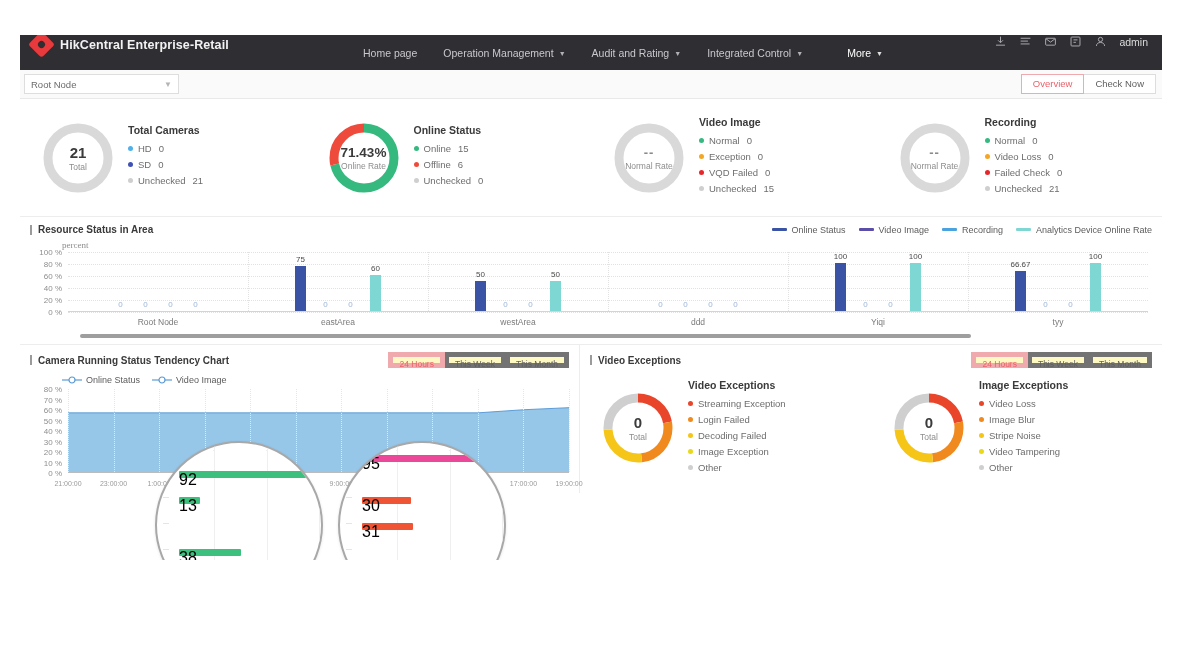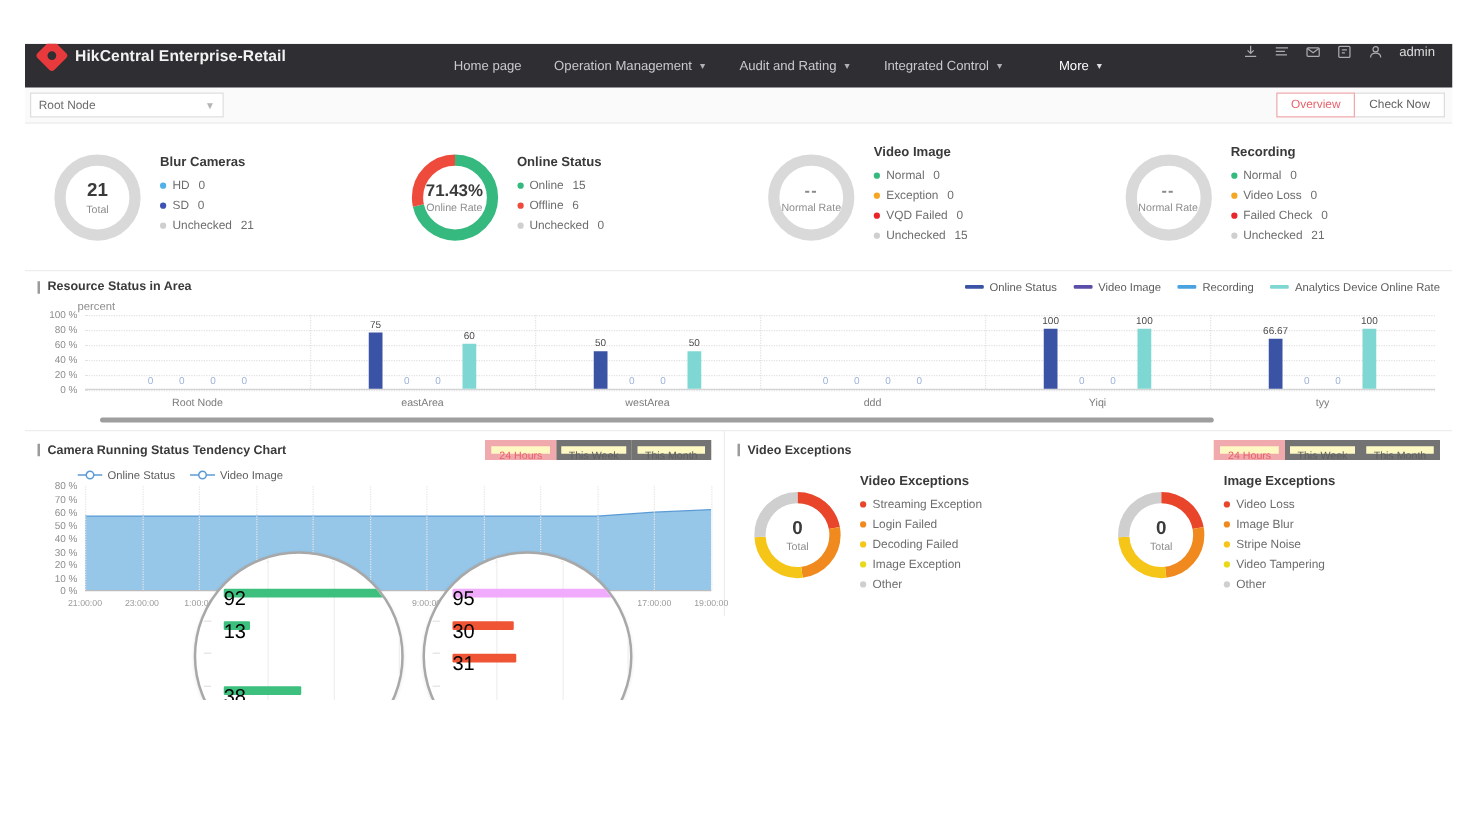--- a/index.html
+++ b/index.html
@@ -98,21 +98,21 @@
   .sect-title { display: flex; align-items: center; font-size: 10px; font-weight: bold; color: #3a3a3a; }
   .sect-title::before {
     content: ""; width: 2px; height: 10px; background: #9b9b9b; margin-right: 6px;
   }
 
   
   .resource-panel { border-bottom: 1px solid #ededed; padding-bottom: 6px; position: relative; }
   .chart-legend { display: flex; align-items: center; gap: 13px; }
   .cl { display: flex; align-items: center; font-size: 9px; color: #5c5c5c; }
   .cl .bar { width: 15px; height: 3px; margin-right: 5px; border-radius: 1px; }
-  .axis-unit { font-size: 9px; color: #8e8e8e; padding-left: 42px; margin-top: 1px; }
+  .axis-unit { font-size: 9px; color: #8e8e8e; padding-left: 42px; margin-top: 1px; font-family: Liberation Serif, serif; }
   .bar-chart { position: relative; height: 78px; margin: 2px 10px 0 10px; }
   .ylab { position: absolute; left: 0; font-size: 8px; color: #8e8e8e; transform: translateY(-50%); width: 32px; text-align: right; }
   .plot { position: absolute; left: 38px; right: 4px; top: 0; bottom: 18px; border-bottom: 1px solid #d4d4d4; }
   .gline { position: absolute; left: 0; right: 0; height: 0; border-top: 1px dotted #e2e2e2; }
   .vsep { position: absolute; top: 0; bottom: 0; width: 0; border-left: 1px dotted #e2e2e2; }
   .grp { position: absolute; bottom: 0; top: 0; display: flex; align-items: flex-end; justify-content: center; gap: 0; }
   .bcol { width: 25px; display: flex; flex-direction: column; align-items: center; justify-content: flex-end; height: 100%; }
   .bval { font-size: 8px; margin-bottom: 2px; white-space: nowrap; }
   .brect { width: 11px; border-radius: 0; }
   .xlab { position: absolute; bottom: 2px; font-size: 8.5px; color: #7a7a7a; text-align: center; transform: translateX(-50%); white-space: nowrap; }
@@ -232,21 +232,21 @@
     <div class="ring">
     <svg viewBox="0 0 72 72">
             <circle cx="36" cy="36" r="30" fill="none" stroke="#d9d9d9" stroke-width="9" stroke-dasharray="188.49555921538757 0" stroke-dashoffset="0"></circle>
           </svg>
     <div class="ctr">
       <div class="big  ">21</div>
       <div class="sub">Total</div>
     </div>
         </div>
     <div class="kpi-legend">
-      <div class="kpi-title">Blur Cameras</div>
+      <div class="kpi-title">Total Cameras</div>
 
     <div class="leg">
       <span class="dot" style="background:#50b0e8"></span>
       <span>HD</span>
       <span class="lv">0</span>
     </div>
     <div class="leg">
       <span class="dot" style="background:#3f51b5"></span>
       <span>SD</span>
       <span class="lv">0</span>
@@ -705,21 +705,21 @@
   </div>
   <div class="lens" style="left:318px; top:406px; width:168px; height:168px;">
     <div class="lens-inner" id="lens2">
         <div class="lgrid" style="left:35%"></div>
         <div class="lnum" style="left:34%">·</div>
         <div class="lgrid" style="left:67%"></div>
         <div class="lnum" style="left:66%">·</div>
         <div class="lgrid" style="left:99%"></div>
         <div class="lnum" style="left:98%">·</div>
         <div class="ltick" style="left:6px;top:25px">—</div>
-        <div class="lrow" style="left:22px;top:28px;width:95%;background:#f0abfc">95</div>
+        <div class="lrow" style="left:22px;top:12px;width:95%;background:#ec4899">95</div>
         <div class="ltick" style="left:6px;top:51px">—</div>
         <div class="lrow" style="left:22px;top:54px;width:30%;background:#ef5434">30</div>
         <div class="ltick" style="left:6px;top:77px">—</div>
         <div class="lrow" style="left:22px;top:80px;width:31%;background:#ef5434">31</div>
         <div class="ltick" style="left:6px;top:103px">—</div>
       </div>
   </div>
 
 </div>
 

